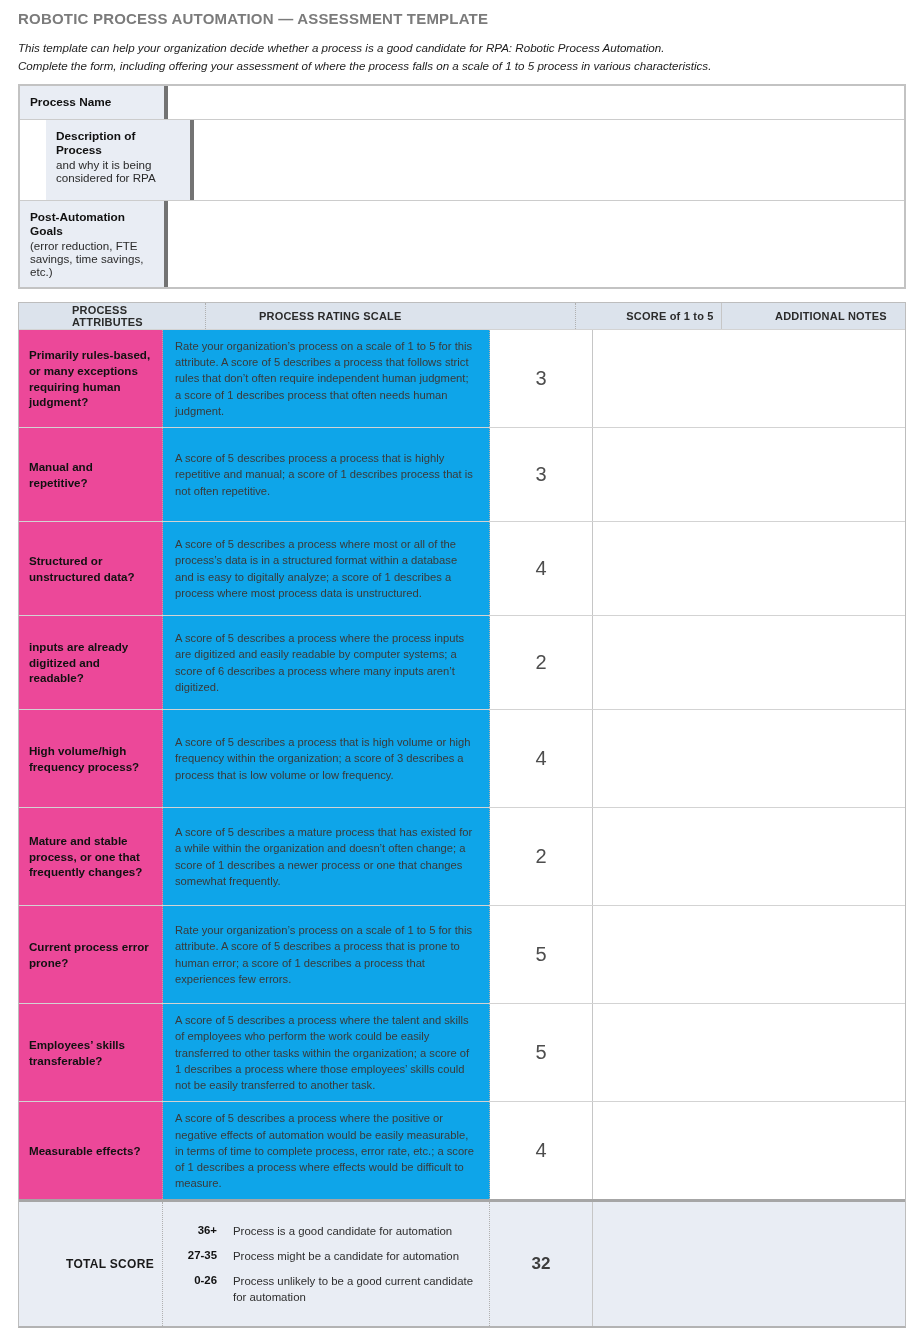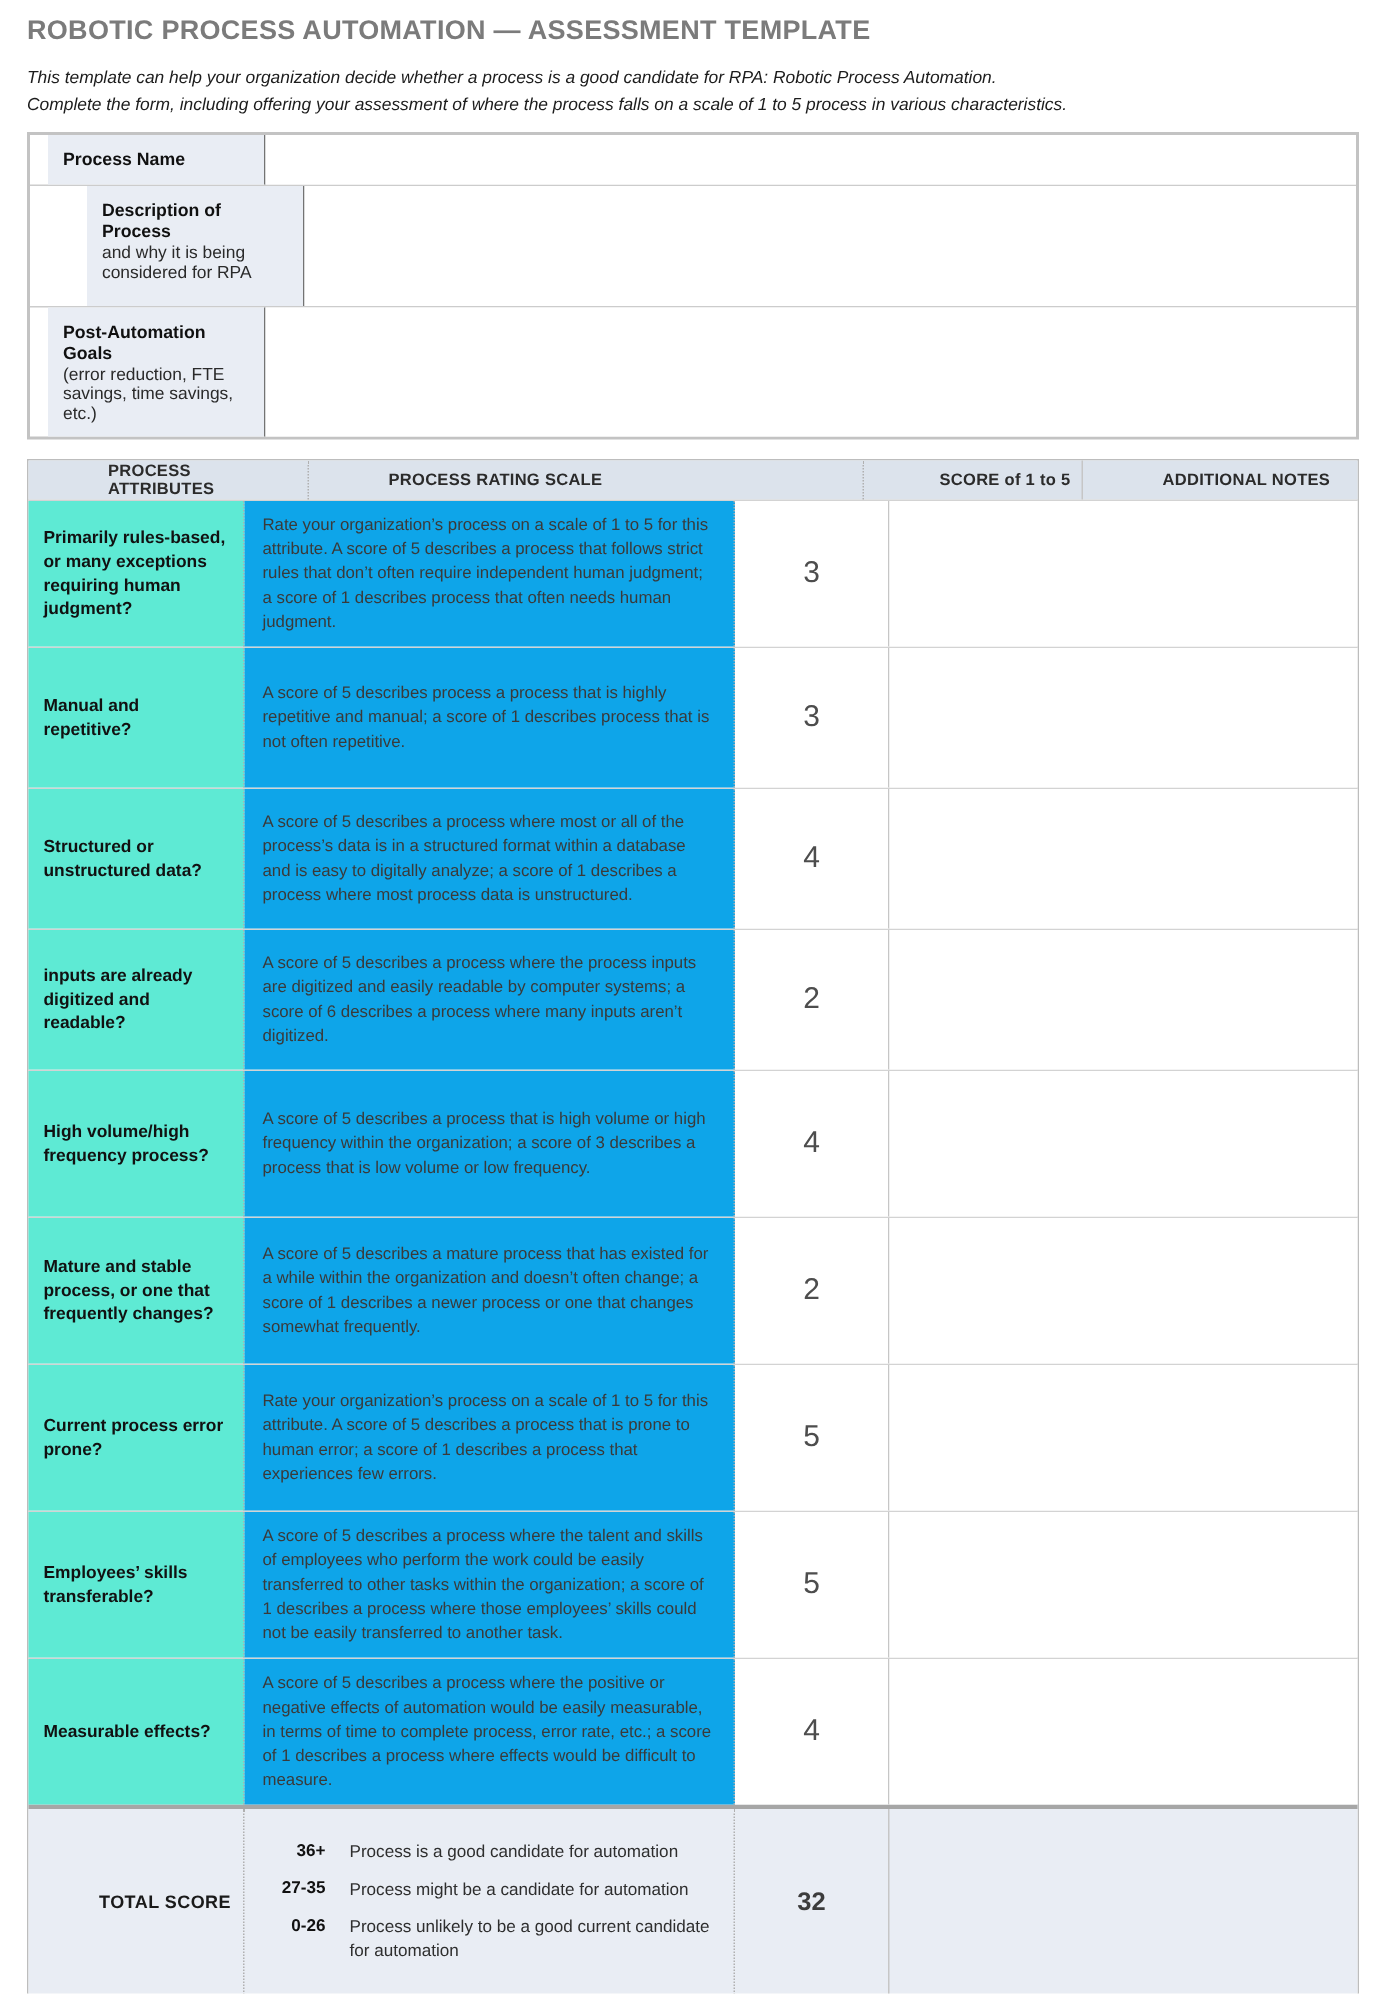--- a/index.html
+++ b/index.html
@@ -5,32 +5,32 @@
   html,body { margin:0; padding:0; background:#ffffff; }
   body {
     width:922px; height:1329px; overflow:hidden;
     font-family:"Liberation Sans", sans-serif;
     color:#3d3d3d; -webkit-font-smoothing:antialiased;
   }
   .page { padding:6px 16px 0 18px; }
 
   
   .title {
-    font-size:18px; font-weight:bold; color:#7b7b7b;
+    font-size:15px; font-weight:bold; color:#7b7b7b;
     letter-spacing:0.2px; margin:4px 0 12px 0;
   }
   .intro { font-style:italic; font-size:11.6px; line-height:1.55; color:#1c1c1c; }
 
   
   .info-form { margin-top:9px; border:2px solid #c3c3c3; }
   .if-row { display:flex; border-bottom:1px solid #cccccc; }
   .if-row:last-child { border-bottom:none; }
   .if-label {
-    width:124px; background:#e9edf4; border-right:1px solid #737373;
-    padding:9px 10px; font-size:11.6px; color:#2a2a2a;margin-left:12px;
+    width:124px; background:#e9edf4; border-right:4px solid #737373;
+    padding:9px 10px; font-size:11.6px; color:#2a2a2a;
   }
   .if-label .main { display:block; font-weight:bold; font-size:11.8px; color:#101010; margin-bottom:1px; }
   .if-value { flex:1; background:#ffffff; }
   .if-row:nth-child(1) { min-height:30px; }
   .if-row:nth-child(2) { min-height:80px;padding-left:26px; }
   .if-row:nth-child(3) { min-height:86px; }
 
   
   .a-table { margin-top:13px; border:1px solid #bdbdbd; border-bottom:2px solid #b3b3b3; }
   .a-head { display:flex; background:#dce3ec; }
@@ -43,21 +43,21 @@
   .col3 { width:103px; box-sizing:border-box; }
   .col4 { flex:1; box-sizing:border-box; }
   .dot-r { border-right:1px dotted #b0b0b0; }
   .sol-r { border-right:1px solid #c6c6c6; }
   .a-head .hc { padding:0 10px;margin-left:43px; }
   .a-head .col3 { justify-content:center; padding:0 2px; }
 
   .a-row { display:flex; border-top:1px solid #d3d3d3; min-height:93px; }
   .a-row:nth-child(n+6) { min-height:97px; }
   .a-row .attr {
-    background:#5eead4; display:flex; align-items:center;
+    background:#ec4899; display:flex; align-items:center;
     padding:8px 10px; font-weight:bold; font-size:11.6px; line-height:1.35; color:#111111;
   }
   .a-row .desc {
     background:#0ea5e9; display:flex; align-items:center;
     padding:8px 12px; font-size:11.2px; line-height:1.45; color:#3a3a3a;
   }
   .a-row .score {
     background:#ffffff; display:flex; align-items:center; justify-content:center;
     font-size:20px; color:#4d4d4d;
   }

